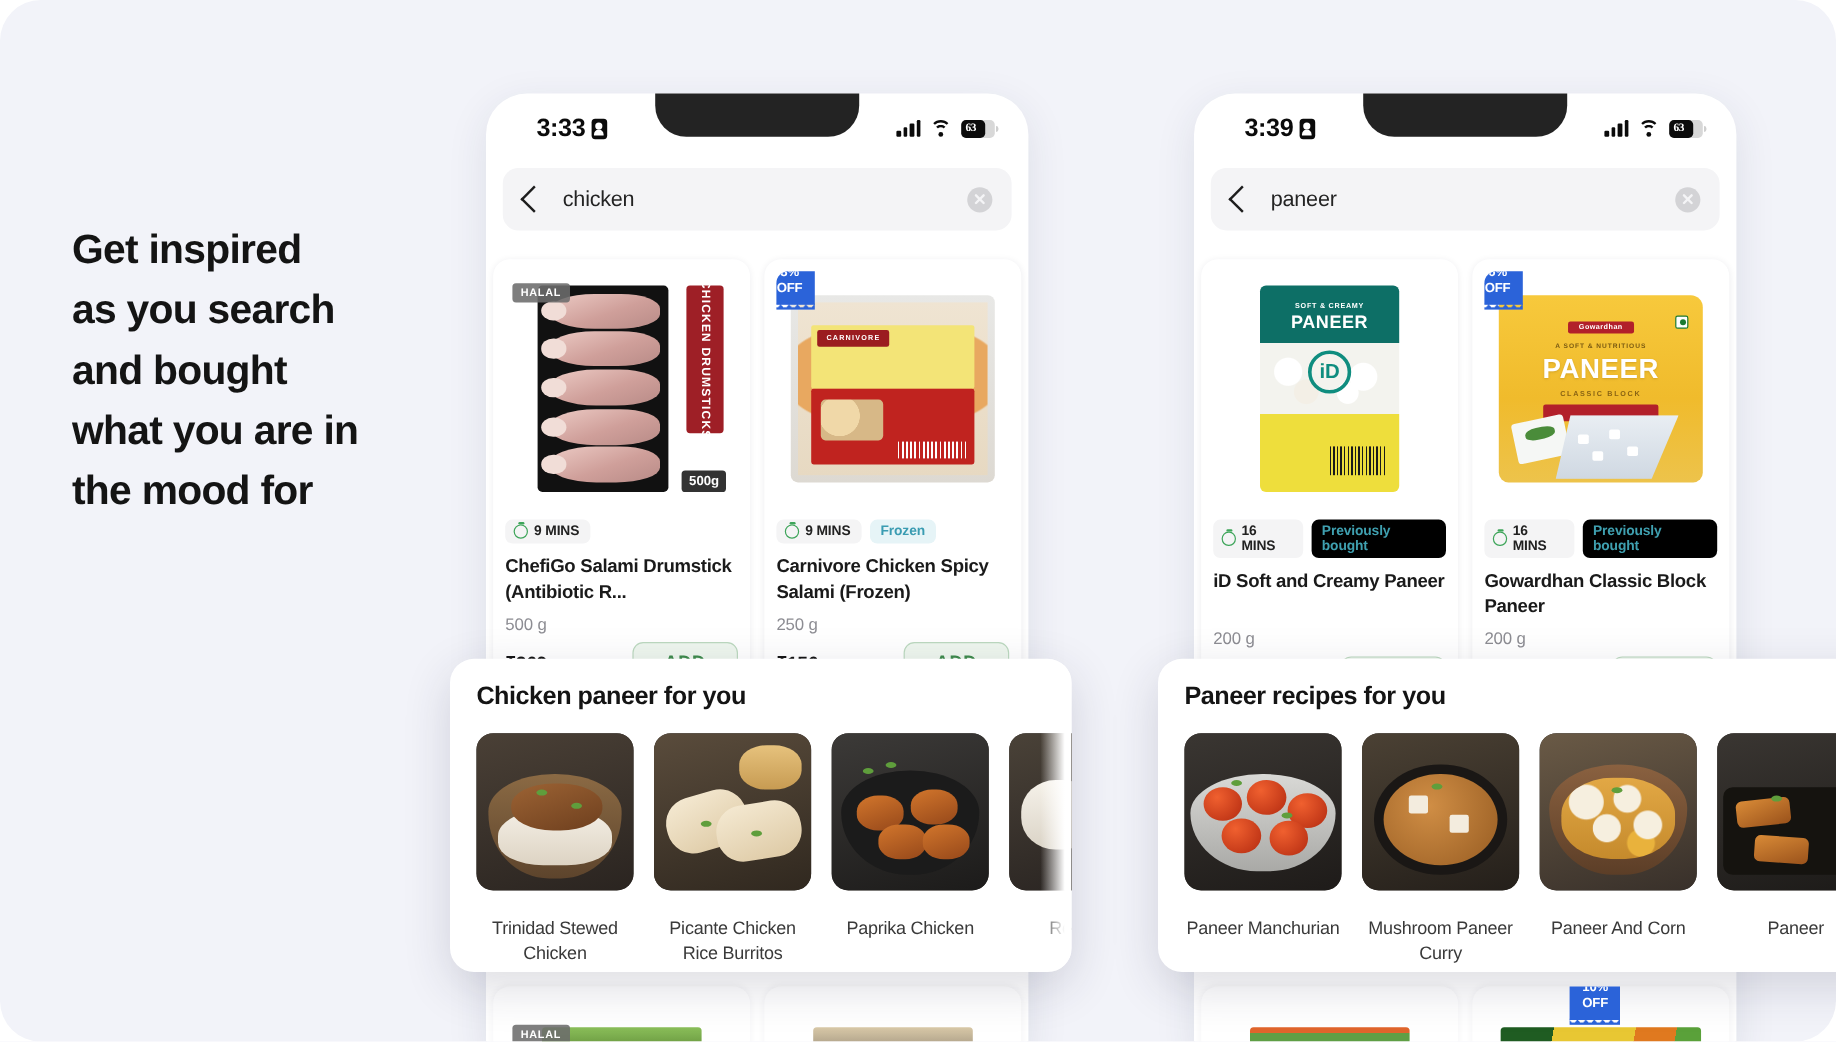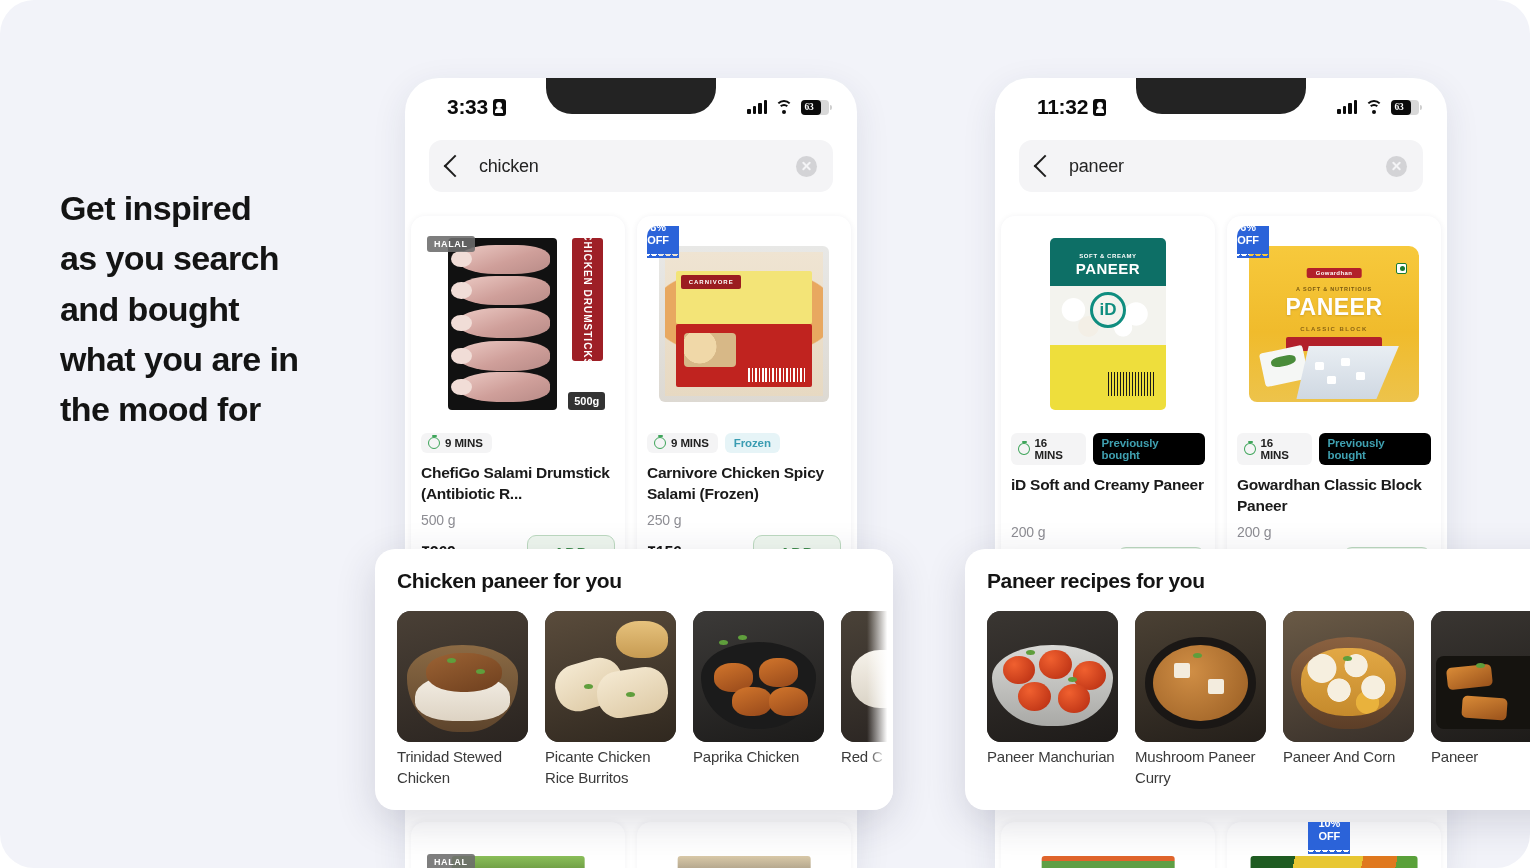--- a/index.html
+++ b/index.html
@@ -125,21 +125,21 @@
     position: relative;
     font-size: 9.5px; font-weight: 700; color: #fff;
     padding-left: 3.5px; letter-spacing: -0.2px; font-family: Liberation Serif, serif;
   }
   .battery::after {
     content: ""; position: absolute; right: -3px; top: 5px;
     width: 2px; height: 5px; background: #cfcfcf; border-radius: 0 2px 2px 0;
   }
 
   
-  .searchwrap { position: absolute; top: 62px; left: 0; right: 0; padding: 0 24px; }
+  .searchwrap { position: absolute; top: 62px; left: 0; right: 0; padding: 0 14px; }
   .searchbar {
     height: 52px;
     background: #f4f4f6;
     border-radius: 13px;
     display: flex; align-items: center;
     padding: 0 16px 0 14px;
     gap: 14px;
   }
   .backchev {
     width: 16px; height: 16px;
@@ -487,21 +487,22 @@
     display: flex; gap: 17px; margin-top: 18px;
   }
   .rcard { width: 131px; flex: 0 0 auto; }
   .rthumb {
     width: 131px; height: 131px;
     border-radius: 14px;
     overflow: hidden; position: relative;
     background: #2e2a26;
   }
   .rname {
-    margin-top: 4px;
+    margin-top: 21px;
+    text-align: center;
     font-size: 15px; line-height: 1.42;
     color: #3a3a3a; letter-spacing: -0.2px;
   }
 
   
   .food { position: absolute; inset: 0; }
   .food .bowl {
     position: absolute; left: 8%; top: 26%; width: 84%; height: 66%;
     border-radius: 50% 50% 46% 46% / 36% 36% 62% 62%;
   }
@@ -706,21 +707,21 @@
         <span class="mini" style="background:linear-gradient(180deg,#d9c9a8,#9a8e7a);"></span>
       </div>
     </div>
   </div>
 
   <div class="phone" id="phone-paneer">
     <div class="notch"></div>
 
     <div class="statusbar">
       <div class="clock">
-        <span>11:32</span>
+        <span>3:39</span>
         <span class="lockicon"></span>
       </div>
       <div class="statusright">
         <span class="bars">
             <i></i>
             <i></i>
             <i></i>
             <i></i>
           </span>
         <span class="wifi">

